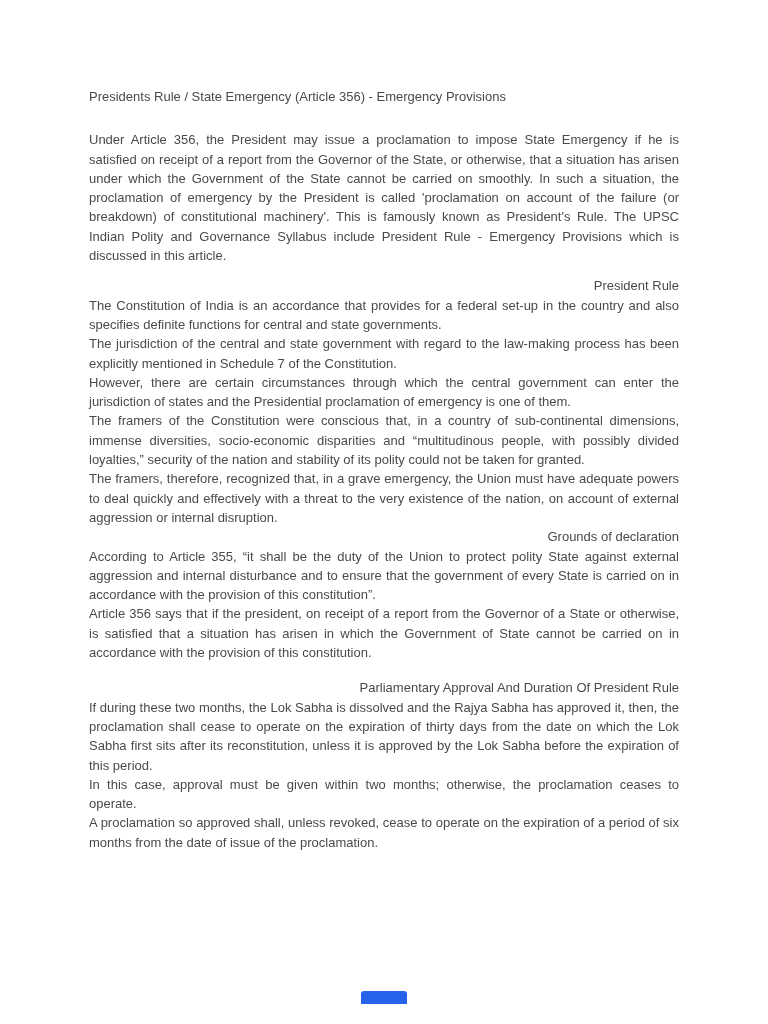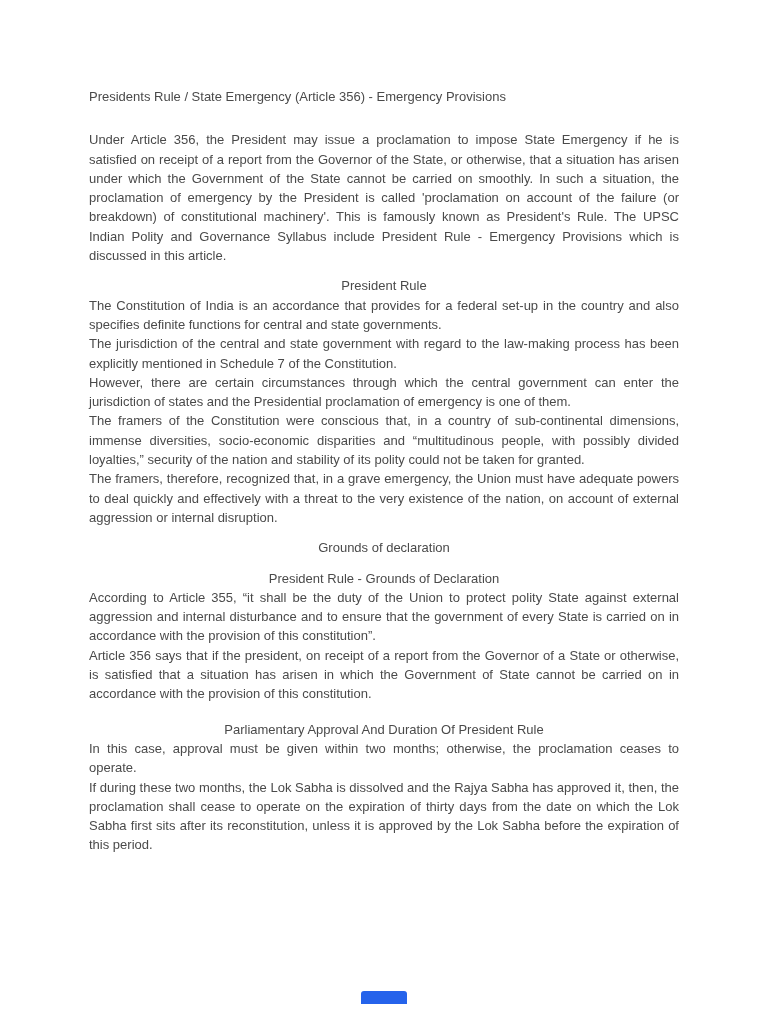--- a/index.html
+++ b/index.html
@@ -23,21 +23,21 @@
     color: #4a4a4a;
     font-weight: 400;
   }
 
   .doc-title { margin-bottom: 24px; }
 
   .para { text-align: justify; }
 
   .intro { margin-bottom: 11px; }
 
-  .line { text-align: center; margin-top: 11px; }
+  .line { text-align: right; }
 
   .section-gap { margin-top: 16px; }
 
   .brand-badge {
     position: absolute;
     left: 361px;
     bottom: 0;
     width: 46px;
     height: 13px;
     border-radius: 3px 3px 0 0;
@@ -55,27 +55,27 @@
     <p class="para intro">Under Article 356, the President may issue a proclamation to impose State Emergency if he is satisfied on receipt of a report from the Governor of the State, or otherwise, that a situation has arisen under which the Government of the State cannot be carried on smoothly. In such a situation, the proclamation of emergency by the President is called 'proclamation on account of the failure (or breakdown) of constitutional machinery'. This is famously known as President's Rule. The UPSC Indian Polity and Governance Syllabus include President Rule - Emergency Provisions which is discussed in this article.</p>
 
     <div>
       <p class="line">President Rule</p>
       <p class="para">The Constitution of India is an accordance that provides for a federal set-up in the country and also specifies definite functions for central and state governments.</p>
       <p class="para">The jurisdiction of the central and state government with regard to the law-making process has been explicitly mentioned in Schedule 7 of the Constitution.</p>
       <p class="para">However, there are certain circumstances through which the central government can enter the jurisdiction of states and the Presidential proclamation of emergency is one of them.</p>
       <p class="para">The framers of the Constitution were conscious that, in a country of sub-continental dimensions, immense diversities, socio-economic disparities and “multitudinous people, with possibly divided loyalties,” security of the nation and stability of its polity could not be taken for granted.</p>
       <p class="para">The framers, therefore, recognized that, in a grave emergency, the Union must have adequate powers to deal quickly and effectively with a threat to the very existence of the nation, on account of external aggression or internal disruption.</p>
       <p class="line">Grounds of declaration</p>
-      <p class="line">President Rule - Grounds of Declaration</p>
       <p class="para">According to Article 355, “it shall be the duty of the Union to protect polity State against external aggression and internal disturbance and to ensure that the government of every State is carried on in accordance with the provision of this constitution”.</p>
       <p class="para">Article 356 says that if the president, on receipt of a report from the Governor of a State or otherwise, is satisfied that a situation has arisen in which the Government of State cannot be carried on in accordance with the provision of this constitution.</p>
     </div>
 
     <div class="section-gap">
       <p class="line">Parliamentary Approval And Duration Of President Rule</p>
+      <p class="para">If during these two months, the Lok Sabha is dissolved and the Rajya Sabha has approved it, then, the proclamation shall cease to operate on the expiration of thirty days from the date on which the Lok Sabha first sits after its reconstitution, unless it is approved by the Lok Sabha before the expiration of this period.</p>
       <p class="para">In this case, approval must be given within two months; otherwise, the proclamation ceases to operate.</p>
-      <p class="para">If during these two months, the Lok Sabha is dissolved and the Rajya Sabha has approved it, then, the proclamation shall cease to operate on the expiration of thirty days from the date on which the Lok Sabha first sits after its reconstitution, unless it is approved by the Lok Sabha before the expiration of this period.</p>
+      <p class="para">A proclamation so approved shall, unless revoked, cease to operate on the expiration of a period of six months from the date of issue of the proclamation.</p>
     </div>
 
   </div>
 
   <div class="brand-badge" style="background: rgb(37, 99, 235);"></div>
 </div>
 
 </body></html>

